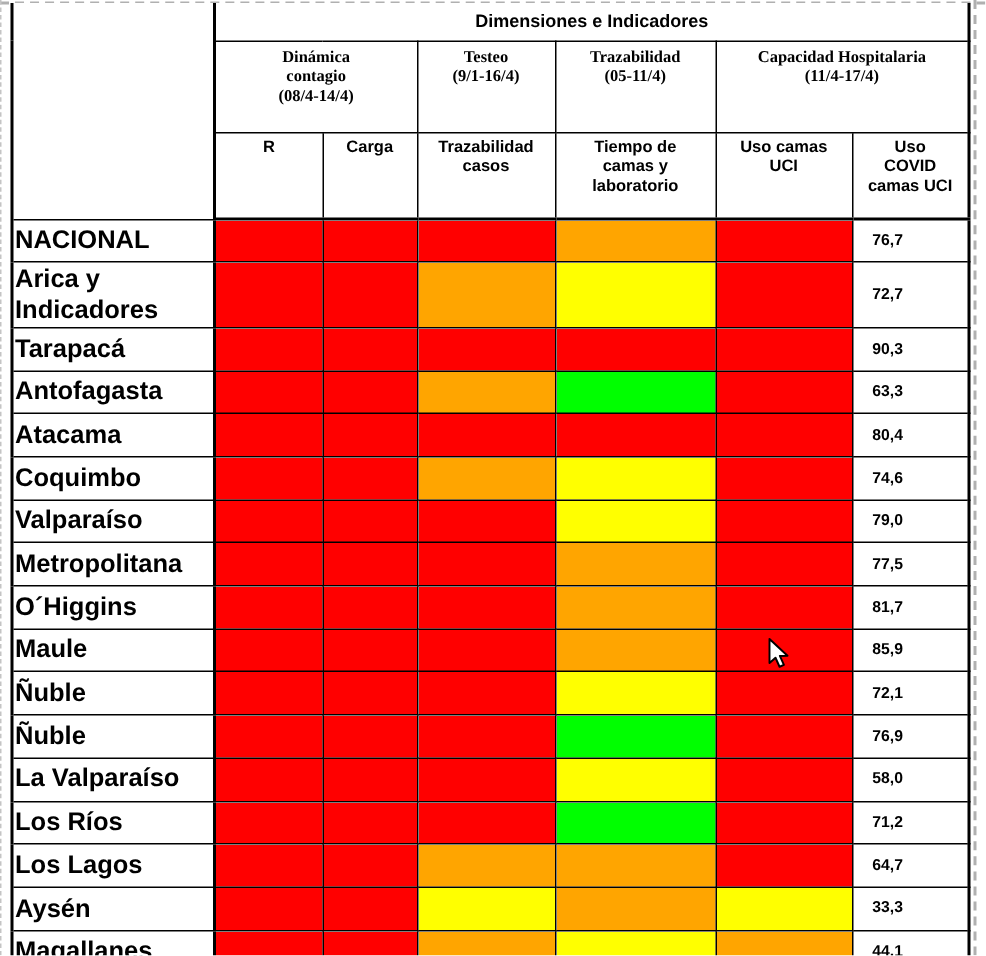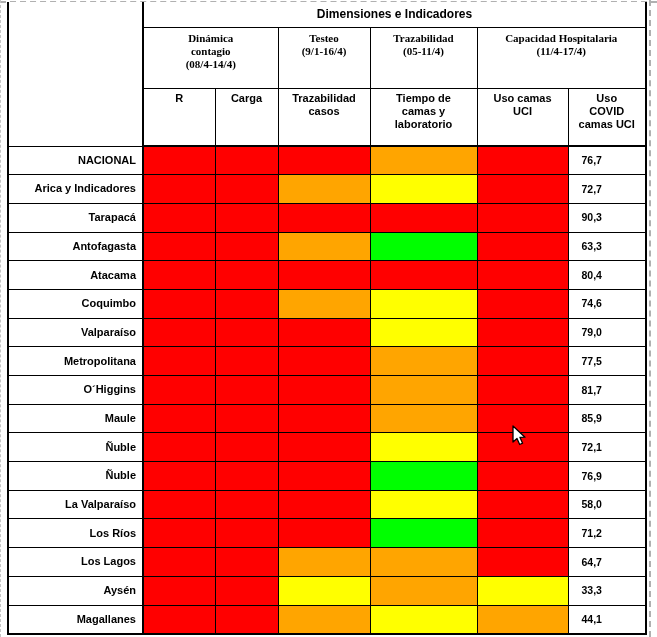--- a/index.html
+++ b/index.html
@@ -28,21 +28,21 @@
   tr.hr3{height:58px;}
   tbody tr{height:28.7px;}
 
   th.corner{background:#fff;border-right:2px solid #000;}
   th.title{font-size:12px;text-align:center;vertical-align:middle;}
   th.sec{font-size:11px;text-align:center;vertical-align:top;padding-top:4px;}
   th.colh{font-size:11px;text-align:center;vertical-align:top;padding-top:3px;border-bottom:2px solid #000;}
   .pre{white-space:pre-line;}
 
   th.region{
-    background:#fff;text-align:right;padding-right:6px;font-size:11px;
+    background:#fff;text-align:left;padding-right:6px;font-size:17px;
     vertical-align:middle;border-right:2px solid #000;border-left:2px solid #000;
   }
   td.cell{padding:0;}
   td.value{
     background:#fff;font-size:10.5px;text-align:left;padding-left:13px;
     vertical-align:middle;
   }
   .cursor{position:absolute;left:512px;top:425px;width:16px;height:22px;pointer-events:none;}
 </style>
 </head>

